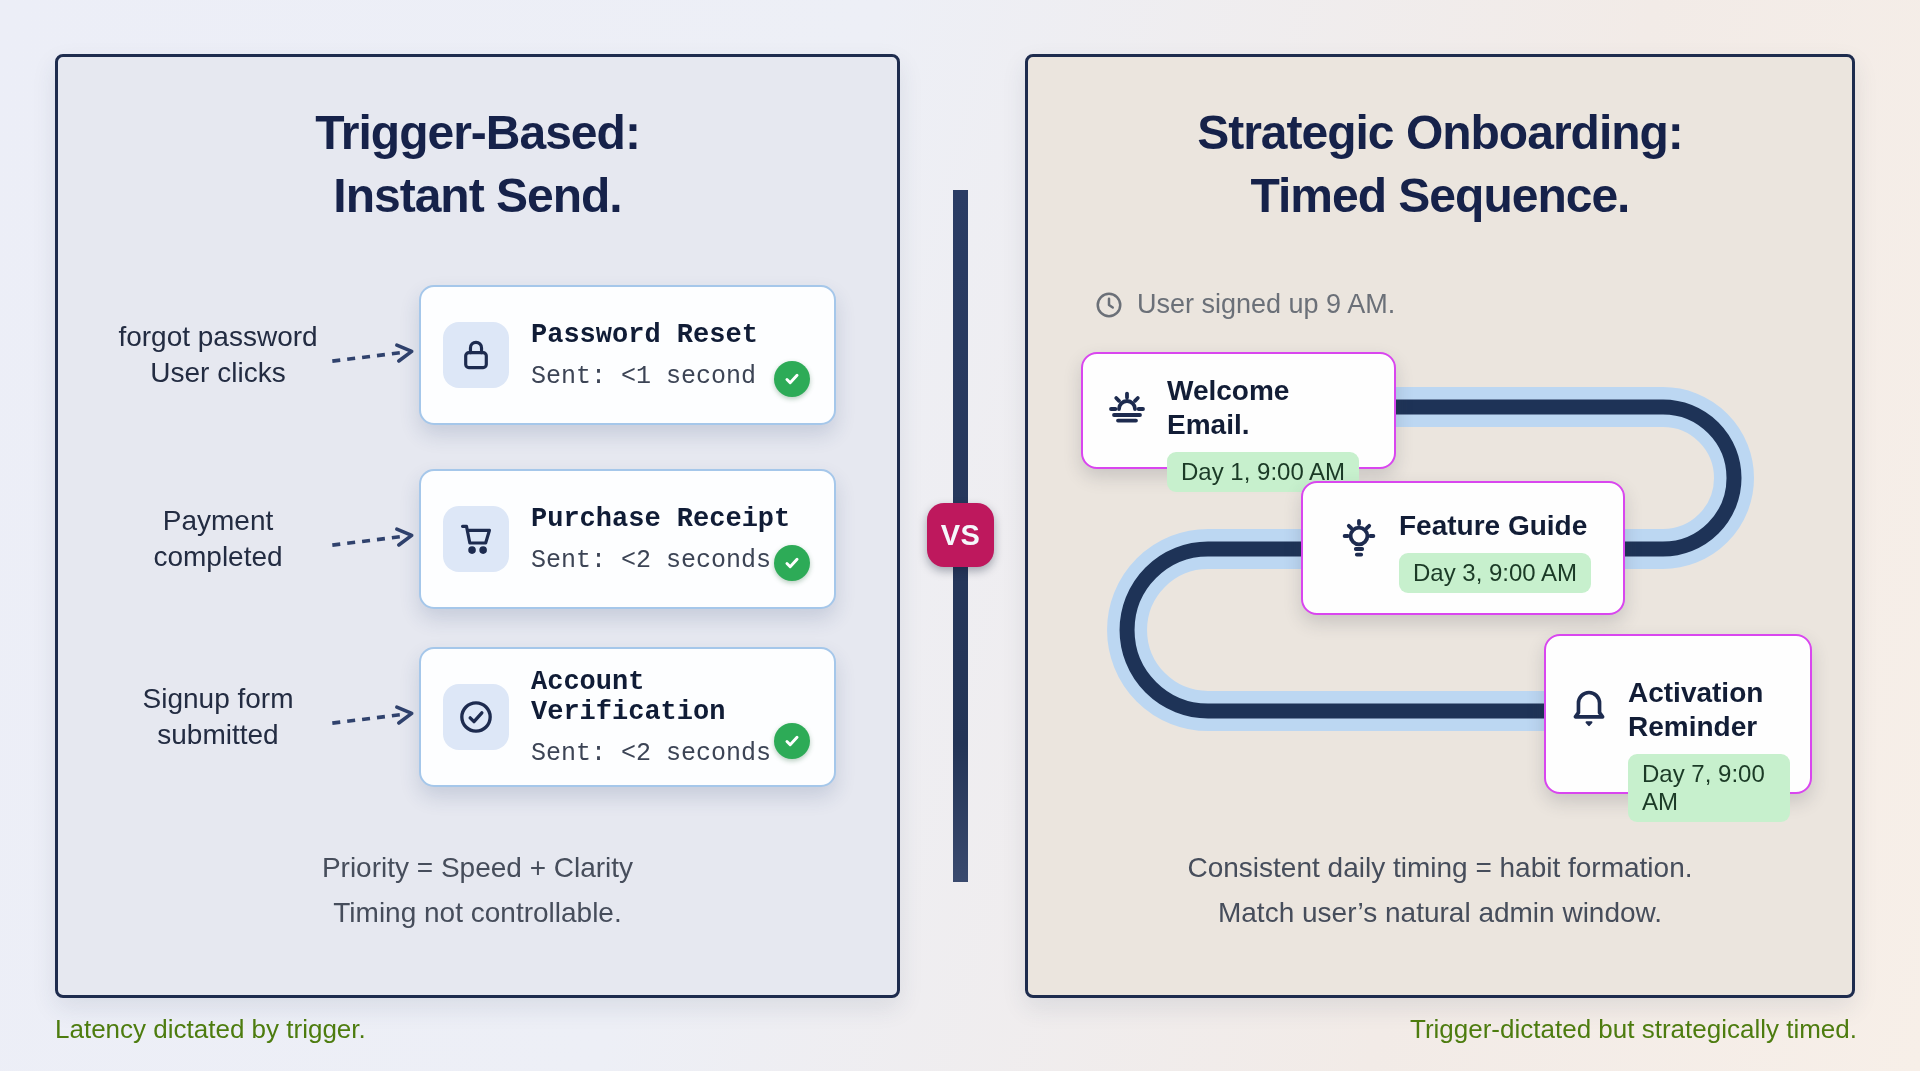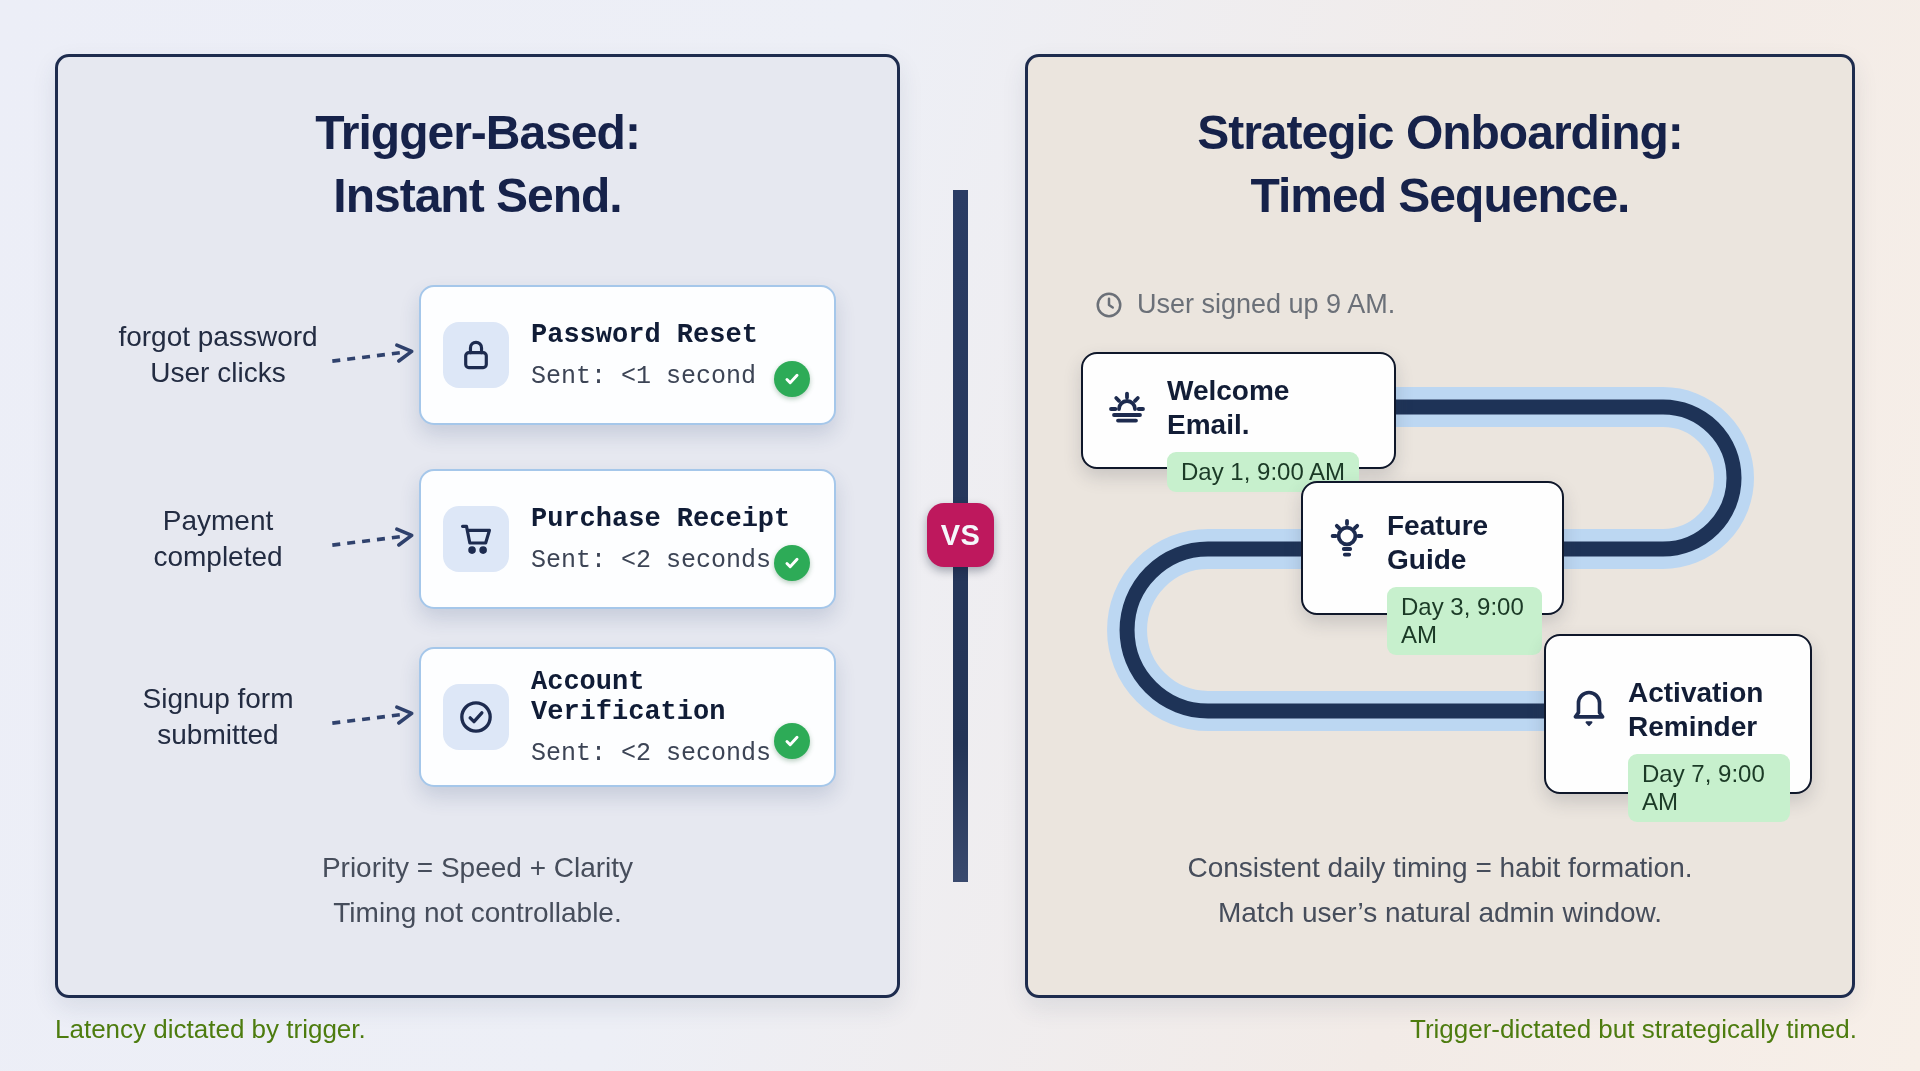--- a/index.html
+++ b/index.html
@@ -2,21 +2,21 @@
 <html><head>
 <meta charset="utf-8">
 <style>
   * { margin:0; padding:0; box-sizing:border-box; }
   html,body { width:1920px; height:1071px; overflow:hidden; }
   body {
     font-family:"Liberation Sans","DejaVu Sans",sans-serif;
     background:linear-gradient(105deg,#eceef7 0%,#edeff6 40%,#f2ebe7 75%,#f7efe8 100%);
     position:relative; color:#1a2748;
   }
-  .panel { position:absolute; top:54px; height:944px; border:3px solid #1e2c4e; border-radius:14px; }
+  .panel { position:absolute; top:54px; height:944px; border:3px solid #1e2c4e; border-radius:8px; }
   .panel-left  { left:55px;  width:845px; background:#e6e8f0; box-shadow:0 10px 24px rgba(40,55,90,.10); }
   .panel-right { left:1025px; width:830px; background:#ebe5de; box-shadow:0 10px 24px rgba(40,55,90,.10); }
   .panel-title { position:absolute; top:44px; left:0; right:0; text-align:center;
                  font-size:48px; font-weight:bold; line-height:63px; color:#16224a; letter-spacing:-1px; }
 
   
   .trigger-label { position:absolute; left:20px; width:280px; text-align:center;
                    font-size:28px; line-height:36px; color:#232c42; font-weight:500; }
   .dash-arrow { position:absolute; transform:rotate(-7deg); }
   .event-card { position:absolute; left:361px; width:417px; height:140px; background:#fdfeff;
@@ -40,21 +40,21 @@
              background:linear-gradient(#2a3c64 0%, #233456 80%, #3a4a6e 100%); }
   .vs-badge { position:absolute; left:927px; top:503px; width:67px; height:64px;
               background:#be185d; border-radius:17px; display:flex; align-items:center; justify-content:center;
               box-shadow:0 4px 10px rgba(15,25,50,.35); }
   .vs-badge span { color:#f5f7fb; font-size:29px; font-weight:bold; letter-spacing:.5px; }
 
   
   .signup-note { position:absolute; top:232px; left:66px; display:flex; align-items:center; gap:13px;
                  font-size:27px; color:#6b7078; }
   .flow-svg { position:absolute; inset:0; z-index:0; }
-  .step-card { position:absolute; z-index:2; background:#fefefe; border:2px solid #0f172a; border-radius:16px;
+  .step-card { position:absolute; z-index:2; background:#fefefe; border:2px solid #d946ef; border-radius:16px;
                box-shadow:0 8px 18px rgba(50,55,70,.18); display:flex; padding:20px 20px 0 20px;justify-content:center; }
   .step-icon { flex:0 0 auto; margin-right:16px; margin-top:6px; }
   .step-title { font-size:28px; font-weight:bold; color:#121d36; line-height:34px; margin-bottom:10px; }
   .day-pill { display:inline-block; background:#c7f0cd; color:#1b3a26; font-size:24px;
               padding:6px 14px; border-radius:9px; }
 
   .bottom-caption { position:absolute; top:1014px; font-size:26px; color:#4d7c0f; }
   .caption-left { left:55px; }
   .caption-right { right:63px; text-align:right; }
 
@@ -193,21 +193,21 @@
         <path d="M4 14.5 h2.2 M17.8 14.5 H20 M12 6.8 v2 M6.6 9 l1.4 1.4 M17.4 9 L16 10.4"></path>
         <path d="M5.5 17.5 h13 M7.5 20.3 h9"></path>
       </svg>
     </div>
     <div>
       <div class="step-title">Welcome Email.</div>
       <span class="day-pill">Day 1, 9:00 AM</span>
     </div>
   </div>
 
-  <div class="step-card" style="left:273px; top:424px; width:263px; height:134px; align-items:flex-start; padding-top:26px;">
+  <div class="step-card" style="left:273px; top:424px; width:324px; height:134px; align-items:flex-start; padding-top:26px;">
     <div class="step-icon">
       <svg width="48" height="48" viewBox="0 0 24 24" fill="none" stroke="#1d2b4f" stroke-width="1.9" stroke-linecap="round" stroke-linejoin="round">
         <circle cx="12" cy="10.5" r="4.2"></circle>
         <path d="M10.4 17 h3.2 M10.9 19.8 h2.2"></path>
         <path d="M4.8 10.5 h1.6 M17.6 10.5 h1.6 M6.9 5.4 l1.2 1.2 M17.1 5.4 l-1.2 1.2 M12 2.9 v1.6"></path>
       </svg>
     </div>
     <div>
       <div class="step-title">Feature Guide</div>
       <span class="day-pill">Day 3, 9:00 AM</span>

